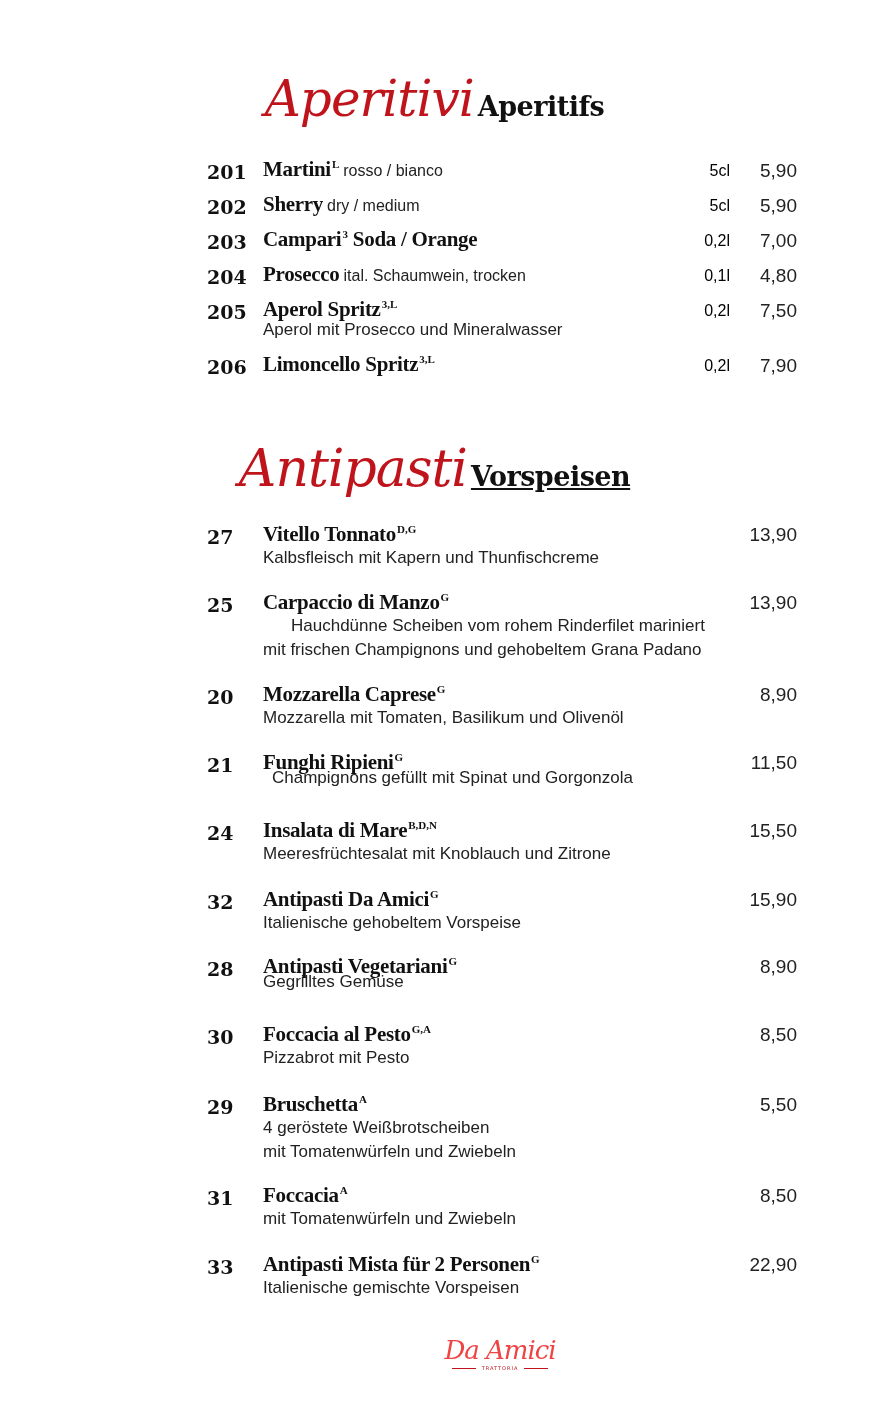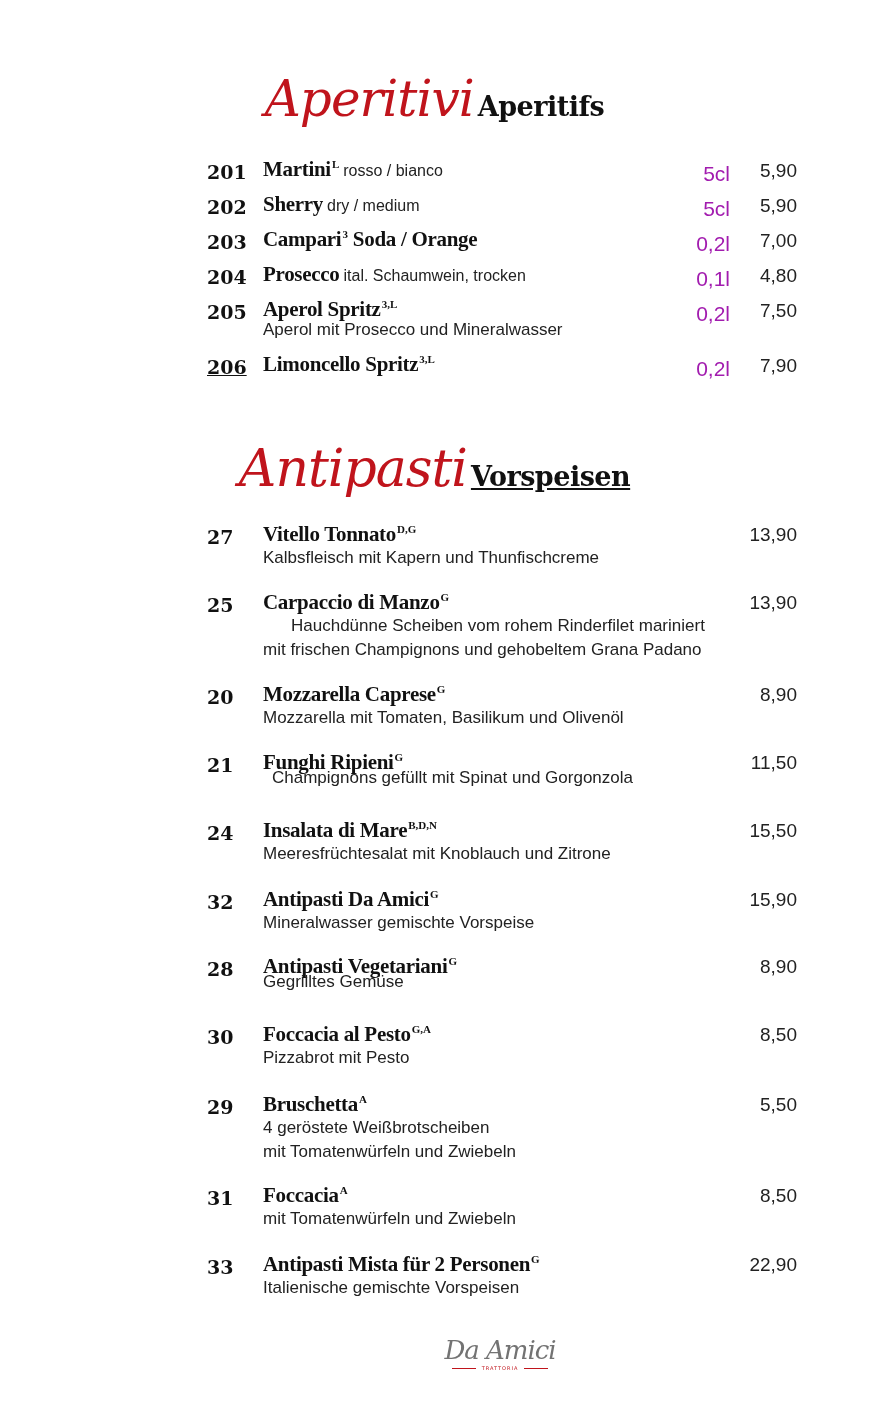--- a/index.html
+++ b/index.html
@@ -16,25 +16,25 @@
   .t2 { top: 438px; }
   .t2 .script { font-size: 52px; }
   .t2 .title-main { font-size: 27px; text-decoration: underline; }
 
   .row { position: absolute; left: 0; width: 869px; }
   .num { position: absolute; left: 207px; font-family: "DejaVu Serif", serif; font-weight: bold; font-size: 19px; }
   .name { position: absolute; left: 263px; font-family: "Liberation Serif", serif; font-weight: bold; font-size: 21px; letter-spacing: -0.3px; white-space: nowrap; }
   .name sup { font-size: 11px; vertical-align: 8px; letter-spacing: 0; margin-left: 1px; }
   .inline-desc { font-family: "Liberation Sans", sans-serif; font-weight: normal; font-size: 16px; letter-spacing: 0; margin-left: 4px; color: #222; }
   .desc { position: absolute; left: 263px; font-family: "Liberation Sans", sans-serif; font-size: 17px; line-height: 24px; color: #222; white-space: nowrap; }
-  .vol { position: absolute; right: 139px; font-family: "Liberation Sans", sans-serif; font-size: 21px; color: #a21caf; text-align: right; }
+  .vol { position: absolute; right: 139px; font-family: "Liberation Sans", sans-serif; font-size: 16px; color: #000000; text-align: right; }
   .price { position: absolute; right: 72px; font-family: "Liberation Sans", sans-serif; font-size: 19px; color: #222; text-align: right; }
 
   .logo { position: absolute; left: 420px; top: 1335px; width: 160px; text-align: center; }
-  .logo-script { font-family: "DejaVu Serif", serif; font-style: italic; color: #737373; font-size: 26px; letter-spacing: -1px; display: block; }
+  .logo-script { font-family: "DejaVu Serif", serif; font-style: italic; color: #ef4444; font-size: 26px; letter-spacing: -1px; display: block; }
   .logo-sub { display: flex; align-items: center; justify-content: center; gap: 6px; margin-top: 0px; }
   .logo-line { display: inline-block; width: 24px; height: 1px; background: #c0141c; }
   .logo-tag { font-family: "DejaVu Sans", sans-serif; font-size: 5px; color: #c0141c; letter-spacing: 1px; }
 </style>
 </head>
 <body>
 
 <div class="page">
 
   <div class="section-title t1">
@@ -72,21 +72,21 @@
 
   <div class="row" style="top:297px;">
     <span class="num" style="top:4px;">205</span>
     <span class="name"><span>Aperol Spritz</span><sup>3,L</sup></span>
     <span class="desc" style="top:21px;">Aperol mit Prosecco und Mineralwasser</span>
     <span class="vol" style="top:5px;">0,2l</span>
     <span class="price" style="top:3px;">7,50</span>
   </div>
 
   <div class="row" style="top:352px;">
-    <span class="num" style="top:4px;text-decoration:underline;">206</span>
+    <span class="num" style="top:4px;">206</span>
     <span class="name"><span>Limoncello Spritz</span><sup>3,L</sup></span>
     <span class="vol" style="top:5px;">0,2l</span>
     <span class="price" style="top:3px;">7,90</span>
   </div>
 
   <div class="section-title t2">
     <span class="script">Antipasti</span>
     <span class="title-main">Vorspeisen</span>
   </div>
 
@@ -122,21 +122,21 @@
   <div class="row" style="top:818px;">
     <span class="num" style="top:4px;">24</span>
     <span class="name"><span>Insalata di Mare</span><sup>B,D,N</sup></span>
     <span class="desc" style="top:24px;">Meeresfrüchtesalat mit Knoblauch und Zitrone</span>
     <span class="price" style="top:2px;">15,50</span>
   </div>
 
   <div class="row" style="top:887px;">
     <span class="num" style="top:4px;">32</span>
     <span class="name"><span>Antipasti Da Amici</span><sup>G</sup></span>
-    <span class="desc" style="top:24px;">Mineralwasser gemischte Vorspeise</span>
+    <span class="desc" style="top:24px;">Italienische gehobeltem Vorspeise</span>
     <span class="price" style="top:2px;">15,90</span>
   </div>
 
   <div class="row" style="top:954px;">
     <span class="num" style="top:4px;">28</span>
     <span class="name"><span>Antipasti Vegetariani</span><sup>G</sup></span>
     <span class="desc" style="top:16px;">Gegrilltes Gemüse</span>
     <span class="price" style="top:2px;">8,90</span>
   </div>
 

